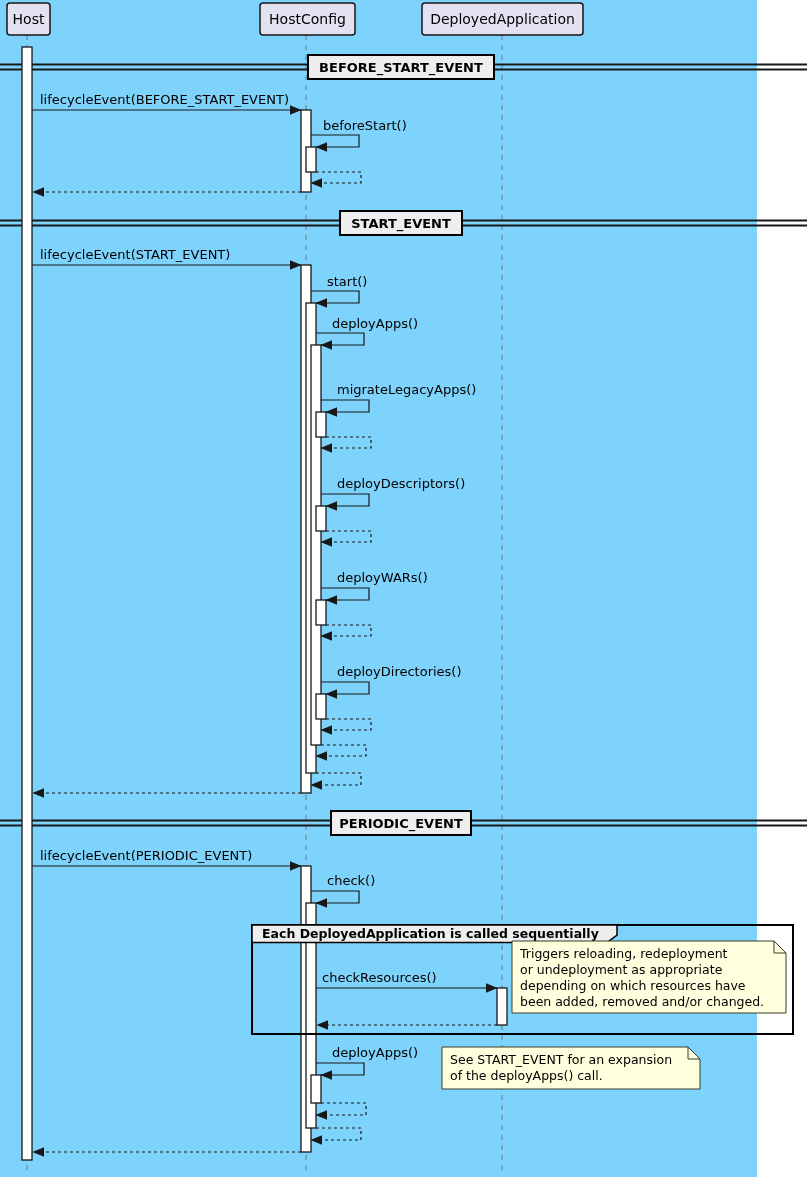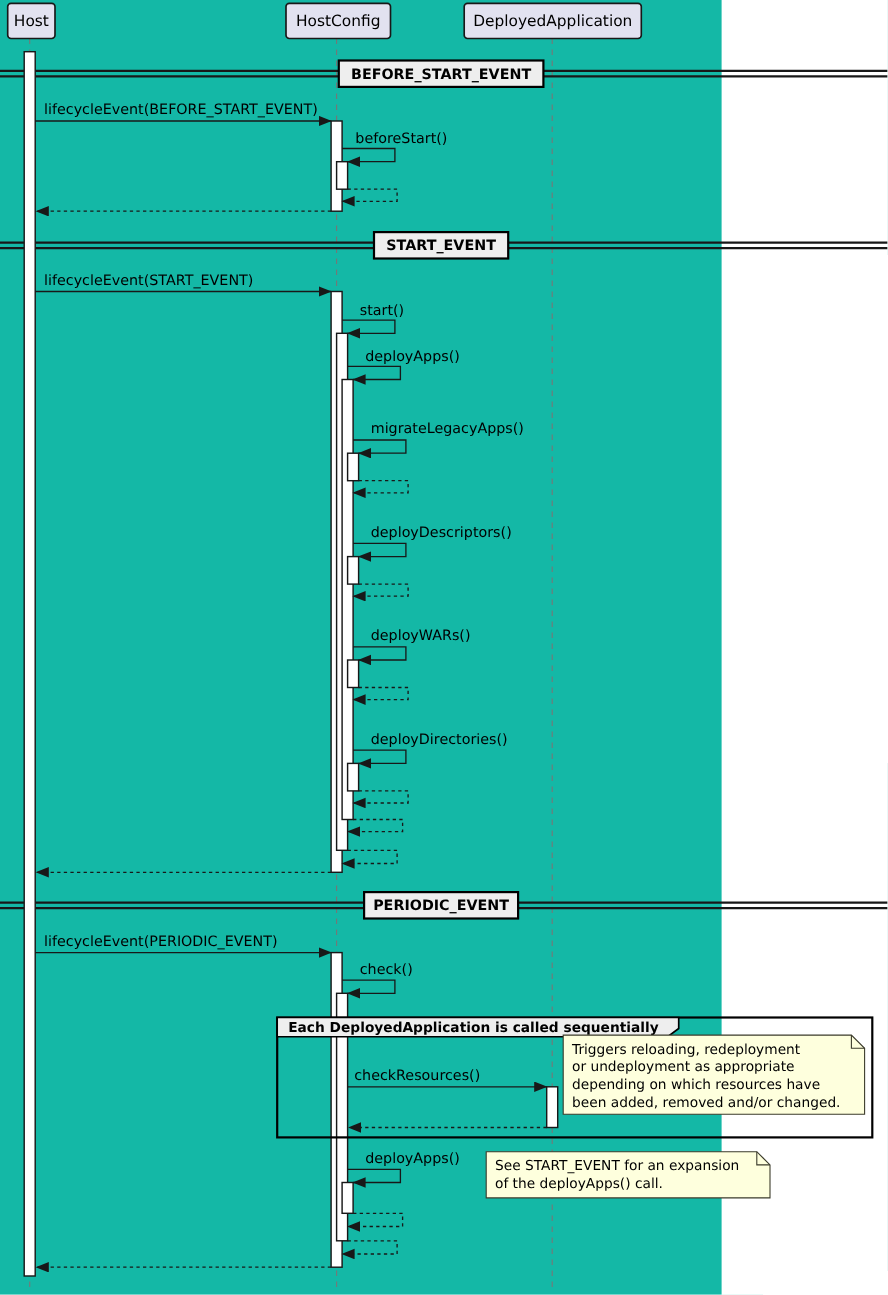--- a/index.html
+++ b/index.html
@@ -1,16 +1,16 @@
 <!DOCTYPE html>
 <html><head>
 <meta charset="utf-8">
 <style>
   html,body { margin:0; padding:0; background:#ffffff; }
-  #canvas { position:relative; width:656px; height:1177px; background:#14b8a6;
+  #canvas { position:relative; width:757px; height:1177px; background:#7dd3fc;
             font-family:"DejaVu Sans", sans-serif;text-decoration:underline; }
   svg { display:block; }
   text { font-family:"DejaVu Sans", sans-serif; font-size:13px; fill:#000000; }
   .pname     { font-size:14px; text-anchor:middle; }
   .msglabel  { font-size:13px; }
   .divlabel  { font-size:13px; font-weight:bold; text-anchor:middle; }
   .grouptitle{ font-size:12.5px; font-weight:bold; }
   .notetext  { font-size:12.5px; }
   .participant { stroke:#181818; stroke-width:1.5; }
   .lifeline  { stroke:#777777; stroke-width:1; stroke-dasharray:5,5; fill:none; }

